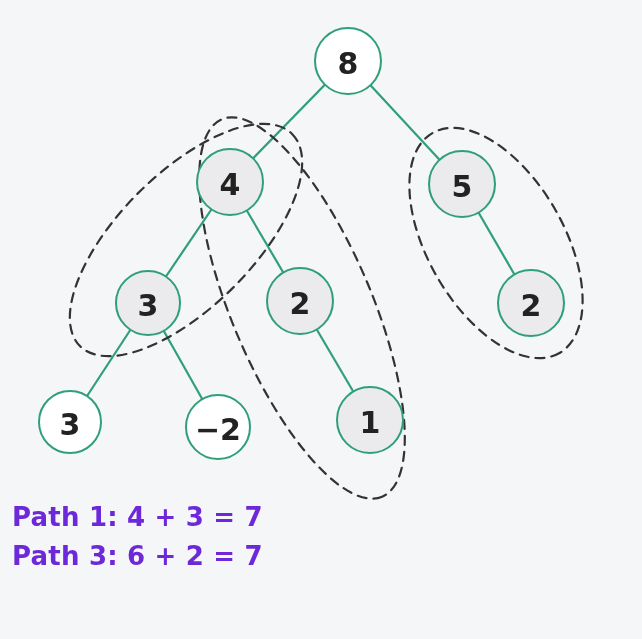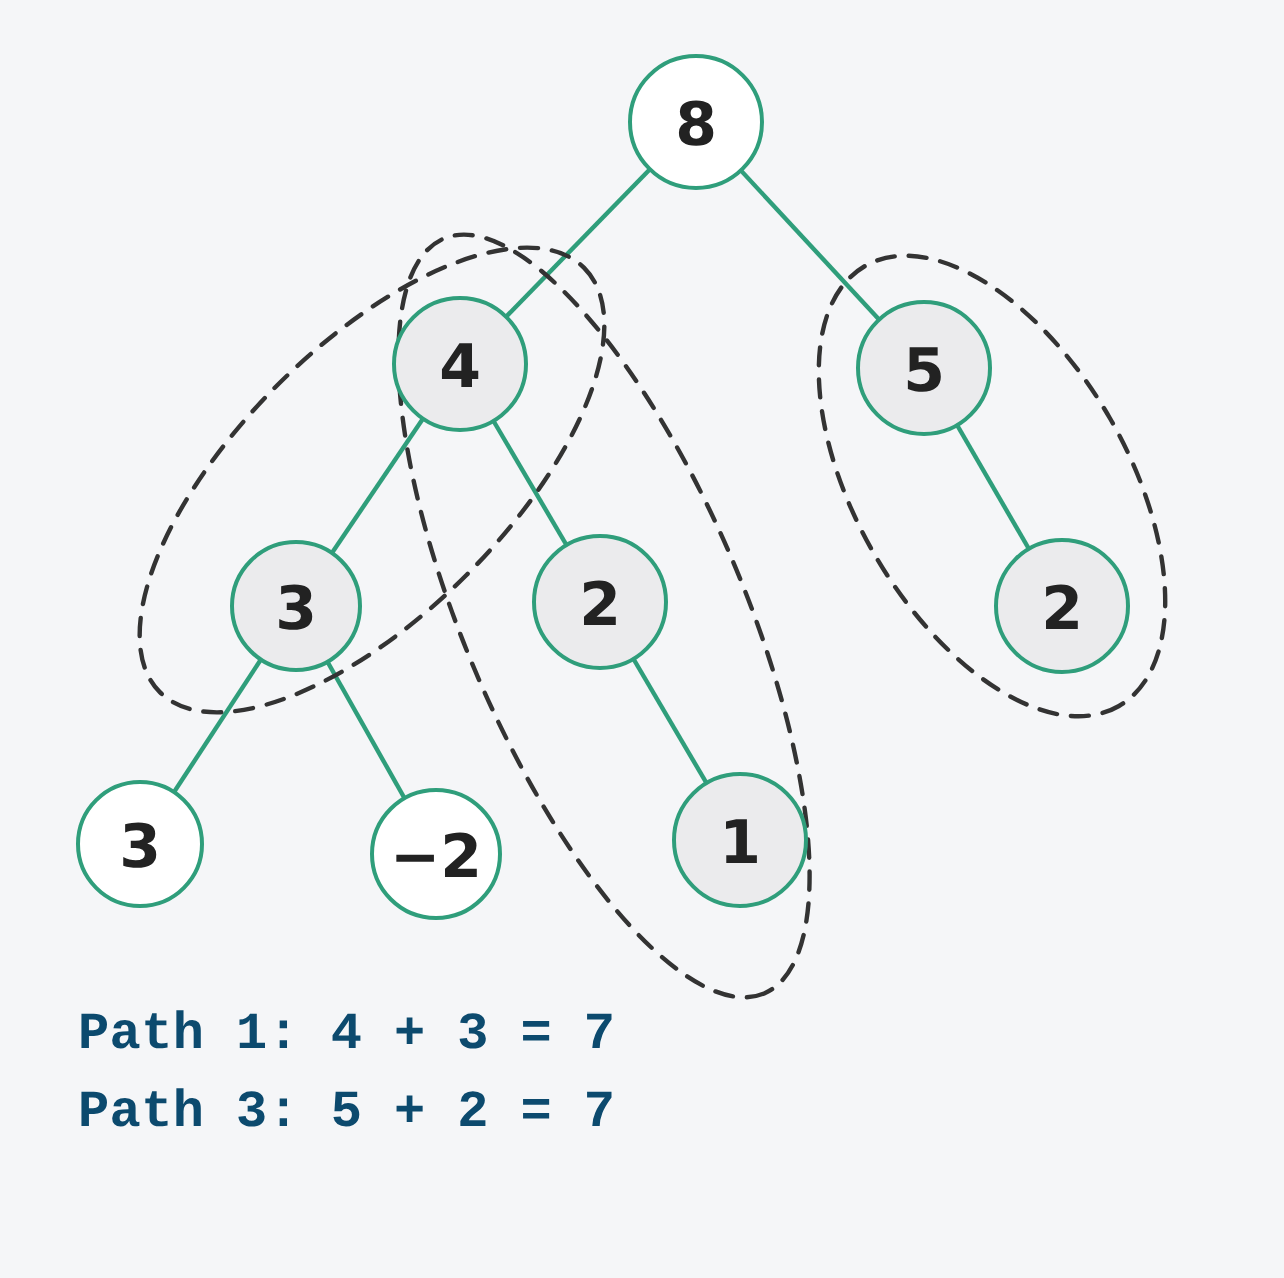--- a/index.html
+++ b/index.html
@@ -18,24 +18,23 @@
   .tree-canvas {
     position: absolute;
     left: 0;
     top: 0;
     width: 642px;
     height: 639px;
     display: block;
   }
   .legend {
     position: absolute;
-    left: 39px;
+    left: 12px;
     top: 498px;
-    color: #0c4a6e;
-    font-family: Liberation Mono, monospace;
+    color: #6d28d9;
   }
   .legend-line {
     margin: 0;
     font-size: 26px;
     font-weight: bold;
     line-height: 39px;
     letter-spacing: 0.2px;
     white-space: nowrap;
   }
 </style>
@@ -70,15 +69,15 @@
       <circle cx="70" cy="422" r="31" fill="#ffffff" stroke="#2f9e7b" stroke-width="2"></circle>
       <text x="70" y="422" text-anchor="middle" dominant-baseline="central" dy="2" fill="#222222" font-size="30" font-weight="bold" font-family="&quot;DejaVu Sans&quot;, sans-serif">3</text>
       <circle cx="218" cy="427" r="32" fill="#ffffff" stroke="#2f9e7b" stroke-width="2"></circle>
       <text x="218" y="427" text-anchor="middle" dominant-baseline="central" dy="2" fill="#222222" font-size="30" font-weight="bold" font-family="&quot;DejaVu Sans&quot;, sans-serif">−2</text>
       <circle cx="370" cy="420" r="33" fill="#ebebed" stroke="#2f9e7b" stroke-width="2"></circle>
       <text x="370" y="420" text-anchor="middle" dominant-baseline="central" dy="2" fill="#222222" font-size="30" font-weight="bold" font-family="&quot;DejaVu Sans&quot;, sans-serif">1</text>
     </svg>
 
   <div class="legend">
     <p class="legend-line">Path 1: 4 + 3 = 7</p>
-    <p class="legend-line">Path 3: 5 + 2 = 7</p>
+    <p class="legend-line">Path 3: 6 + 2 = 7</p>
   </div>
 </div>
 
 </body></html>

